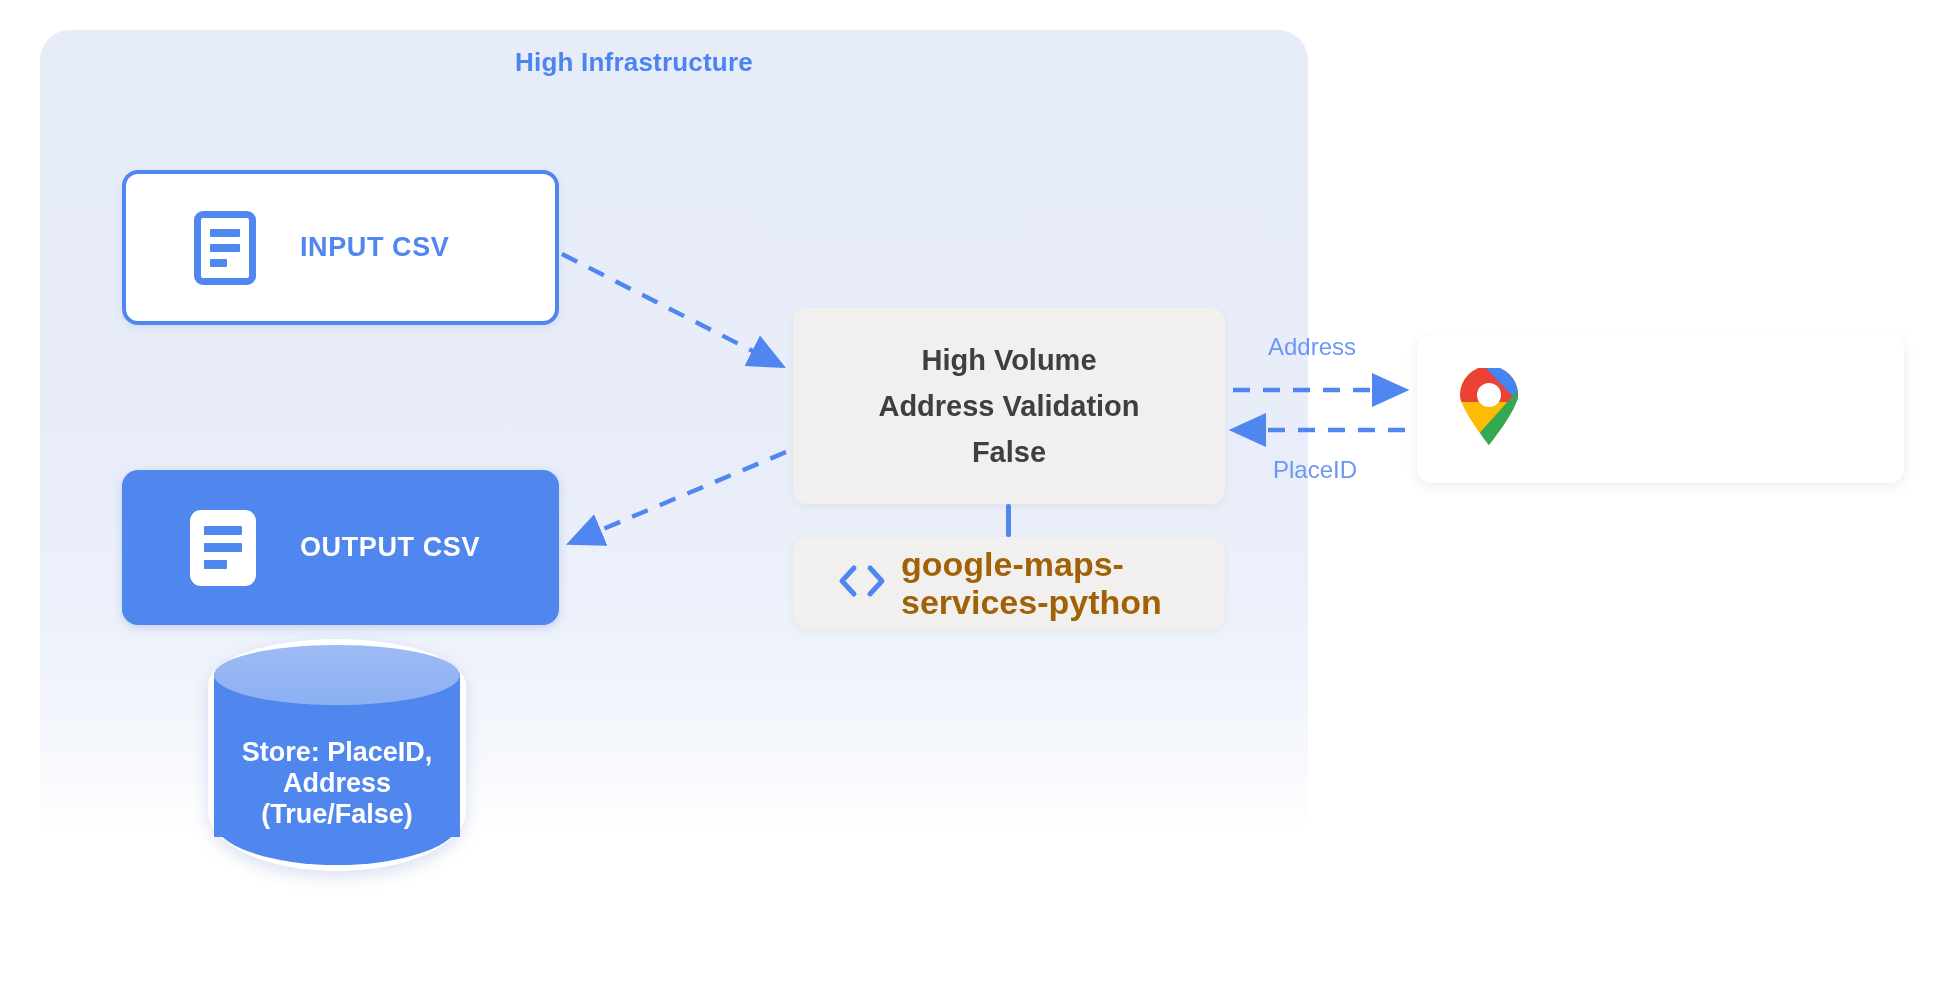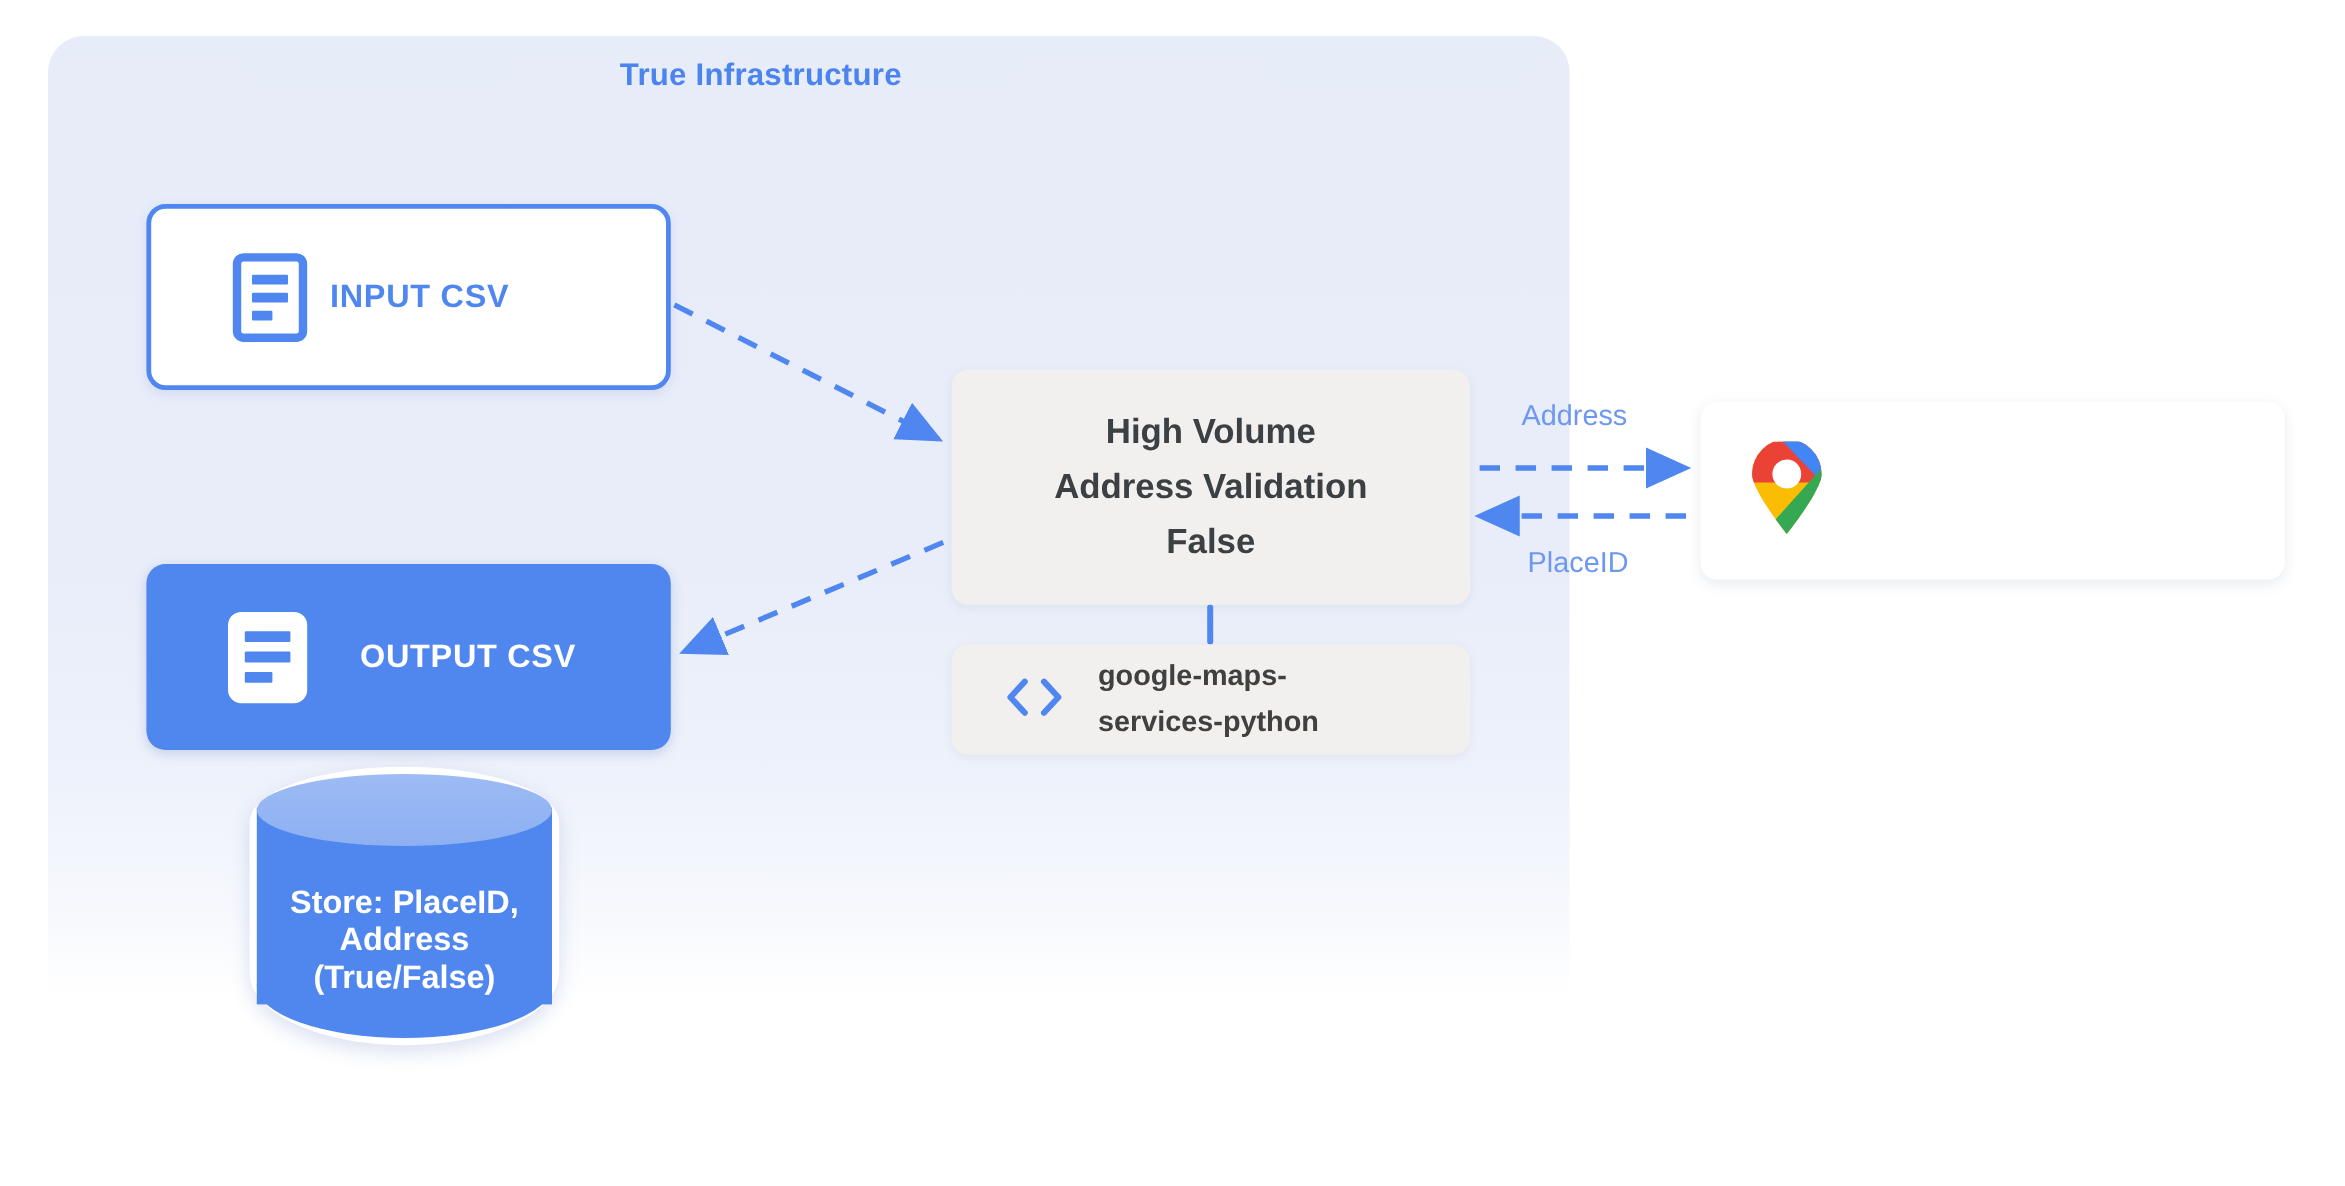--- a/index.html
+++ b/index.html
@@ -26,21 +26,21 @@
 
   
   .input-csv{
     left:122px;top:170px;width:437px;height:155px;
     background:#ffffff;border:4px solid #4f86ef;border-radius:16px;
     display:flex;align-items:center;
     box-shadow:0 3px 9px rgba(80,110,180,.13);
   }
   .input-csv .doc-wrap{margin-left:68px;}
   .input-csv .lbl{
-    margin-left:19px;font-size:27px;font-weight:bold;color:#4f86ef;letter-spacing:.6px;
+    margin-left:44px;font-size:27px;font-weight:bold;color:#4f86ef;letter-spacing:.6px;
   }
 
   
   .output-csv{
     left:122px;top:470px;width:437px;height:155px;
     background:#5087ef;border-radius:16px;
     display:flex;align-items:center;
     box-shadow:0 3px 10px rgba(70,100,180,.22);
   }
   .output-csv .doc-wrap{margin-left:68px;}
@@ -85,21 +85,21 @@
   .connector{position:absolute;left:1006px;top:504px;width:5px;height:33px;background:#5087ef;border-radius:2px;}
 
   .lib-box{
     left:793px;top:537px;width:432px;height:92px;
     background:#f1f0ef;border-radius:14px;
     display:flex;align-items:center;
     box-shadow:0 2px 7px rgba(120,130,150,.10);
   }
   .lib-box .code-ico{margin-left:42px;display:block;}
   .lib-box .txt{
-    margin-left:26px;font-size:24px;font-weight:bold;color:#404040;line-height:38px;
+    margin-left:12px;font-size:34px;font-weight:bold;color:#a16207;line-height:38px;
   }
 
   
   .api-box{
     left:1417px;top:335px;width:487px;height:148px;
     background:#ffffff;border-radius:14px;
     display:flex;align-items:center;
     box-shadow:0 3px 11px rgba(120,135,165,.17);
   }
   .api-box .pin{margin-left:41px;}
@@ -111,21 +111,21 @@
   .lbl-placeid{left:1273px;top:456px;}
 
   svg.edges{position:absolute;left:0;top:0;width:1954px;height:988px;pointer-events:none;}
 </style>
 </head>
 <body>
 
 <div id="stage">
 
   <div class="infra-panel"></div>
-  <div class="infra-title">True Infrastructure</div>
+  <div class="infra-title">High Infrastructure</div>
 
   <svg class="edges" viewBox="0 0 1954 988">
     <defs>
       <marker id="ah" markerWidth="9" markerHeight="9" refX="7.6" refY="4.5" orient="auto" markerUnits="strokeWidth">
         <path d="M0,0.6 L8.6,4.5 L0,8.4 Z" fill="#4f86ef"></path>
       </marker>
     </defs>
 
     <path d="M 562,254 L 782,366" stroke="#4f86ef" stroke-width="4.4" stroke-dasharray="17,13" fill="none" marker-end="url(#ah)"></path>
 

